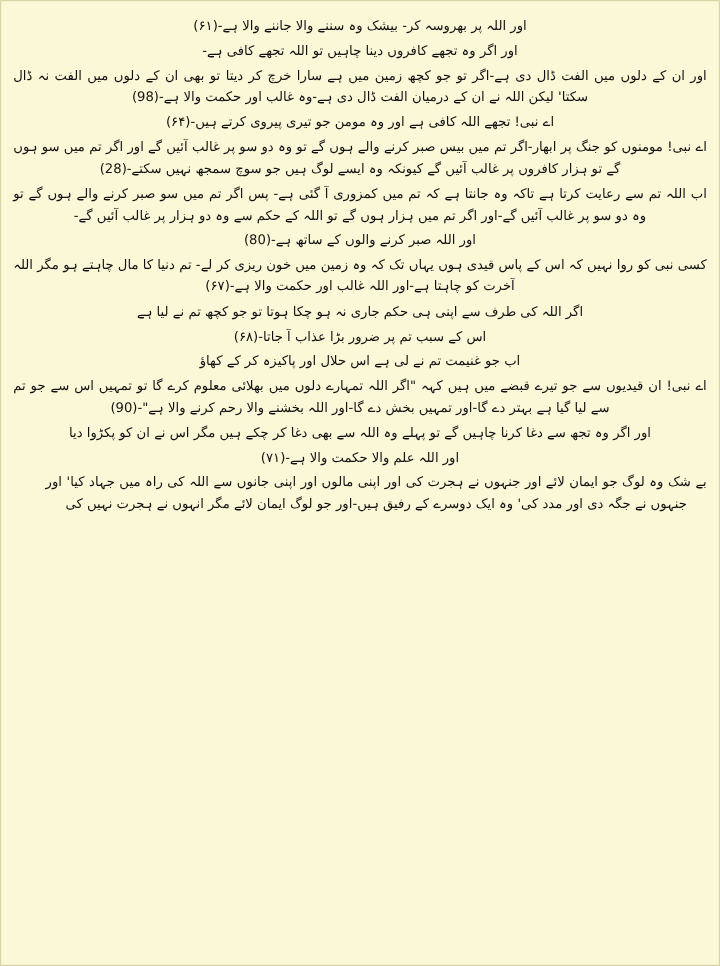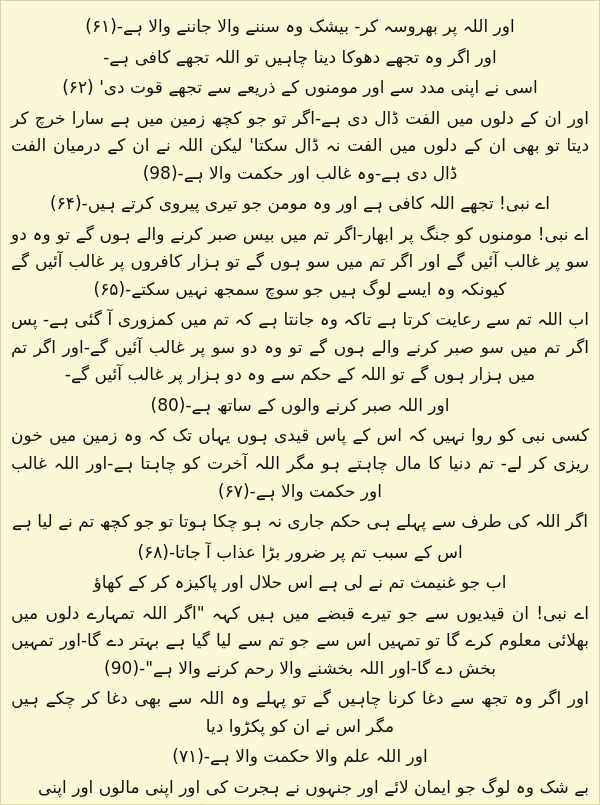--- a/index.html
+++ b/index.html
@@ -19,21 +19,21 @@
     height: 805px;
     background: #fbf8d8;
     border: 1px solid #d8d4a8;
     box-sizing: border-box;
     padding: 10px 8px 0 8px;
   }
   .verse-block {
     direction: rtl;
     text-align: center;
     color: #111111;
-    font-size: 17px;
+    font-size: 11px;
     line-height: 1.62;
     margin: 0 0 3px 0;
     padding: 0 2px;
     unicode-bidi: embed;
     font-family: "DejaVu Sans", sans-serif;
   }
   .verse-block.justified {
     text-align: justify;
     text-align-last: center;
   }
@@ -42,29 +42,28 @@
     margin-bottom: 0;
     margin-left: 27px;
   }
 </style>
 </head>
 <body>
 
 <div class="page">
 
   <div class="verse-block v-61">اور اللہ پر بھروسہ کر- بیشک وہ سننے والا جاننے والا ہے-(۶۱)</div>
-  <div class="verse-block">اور اگر وہ تجھے دھوکا دینا چاہیں تو اللہ تجھے کافی ہے-</div>
-  <div class="verse-block">اسی نے اپنی مدد سے اور مومنوں کے ذریعے سے تجھے قوت دی' (۶۲)</div>
+  <div class="verse-block">اور اگر وہ تجھے کافروں دینا چاہیں تو اللہ تجھے کافی ہے-</div>
   <div class="verse-block justified">اور ان کے دلوں میں الفت ڈال دی ہے-اگر تو جو کچھ زمین میں ہے سارا خرچ کر دیتا تو بھی ان کے دلوں میں الفت نہ ڈال سکتا' لیکن اللہ نے ان کے درمیان الفت ڈال دی ہے-وہ غالب اور حکمت والا ہے-(98)</div>
   <div class="verse-block">اے نبی! تجھے اللہ کافی ہے اور وہ مومن جو تیری پیروی کرتے ہیں-(۶۴)</div>
-  <div class="verse-block justified">اے نبی! مومنوں کو جنگ پر ابھار-اگر تم میں بیس صبر کرنے والے ہوں گے تو وہ دو سو پر غالب آئیں گے اور اگر تم میں سو ہوں گے تو ہزار کافروں پر غالب آئیں گے کیونکہ وہ ایسے لوگ ہیں جو سوچ سمجھ نہیں سکتے-(۶۵)</div>
+  <div class="verse-block justified">اے نبی! مومنوں کو جنگ پر ابھار-اگر تم میں بیس صبر کرنے والے ہوں گے تو وہ دو سو پر غالب آئیں گے اور اگر تم میں سو ہوں گے تو ہزار کافروں پر غالب آئیں گے کیونکہ وہ ایسے لوگ ہیں جو سوچ سمجھ نہیں سکتے-(28)</div>
   <div class="verse-block justified">اب اللہ تم سے رعایت کرتا ہے تاکہ وہ جانتا ہے کہ تم میں کمزوری آ گئی ہے- پس اگر تم میں سو صبر کرنے والے ہوں گے تو وہ دو سو پر غالب آئیں گے-اور اگر تم میں ہزار ہوں گے تو اللہ کے حکم سے وہ دو ہزار پر غالب آئیں گے-</div>
   <div class="verse-block">اور اللہ صبر کرنے والوں کے ساتھ ہے-(80)</div>
   <div class="verse-block justified">کسی نبی کو روا نہیں کہ اس کے پاس قیدی ہوں یہاں تک کہ وہ زمین میں خون ریزی کر لے- تم دنیا کا مال چاہتے ہو مگر اللہ آخرت کو چاہتا ہے-اور اللہ غالب اور حکمت والا ہے-(۶۷)</div>
-  <div class="verse-block">اگر اللہ کی طرف سے پہلے ہی حکم جاری نہ ہو چکا ہوتا تو جو کچھ تم نے لیا ہے</div>
+  <div class="verse-block">اگر اللہ کی طرف سے اپنی ہی حکم جاری نہ ہو چکا ہوتا تو جو کچھ تم نے لیا ہے</div>
   <div class="verse-block">اس کے سبب تم پر ضرور بڑا عذاب آ جاتا-(۶۸)</div>
   <div class="verse-block">اب جو غنیمت تم نے لی ہے اس حلال اور پاکیزہ کر کے کھاؤ</div>
   <div class="verse-block justified">اے نبی! ان قیدیوں سے جو تیرے قبضے میں ہیں کہہ  "اگر اللہ تمہارے دلوں میں بھلائی معلوم کرے گا تو تمہیں اس سے جو تم سے لیا گیا ہے بہتر دے گا-اور تمہیں بخش دے گا-اور اللہ بخشنے والا رحم کرنے والا ہے"-(90)</div>
   <div class="verse-block justified">اور اگر وہ تجھ سے دغا کرنا چاہیں گے تو پہلے وہ اللہ سے بھی دغا کر چکے ہیں مگر اس نے ان کو پکڑوا دیا</div>
   <div class="verse-block">اور اللہ علم والا حکمت والا ہے-(۷۱)</div>
   <div class="verse-block justified last-block">بے شک وہ لوگ جو ایمان لائے اور جنہوں نے ہجرت کی اور اپنی مالوں اور اپنی جانوں سے اللہ کی راہ میں جہاد کیا' اور جنہوں نے جگہ دی اور مدد کی' وہ ایک دوسرے کے رفیق ہیں-اور جو لوگ ایمان لائے مگر انہوں نے ہجرت نہیں کی</div>
 
 </div>
 
 </body></html>

